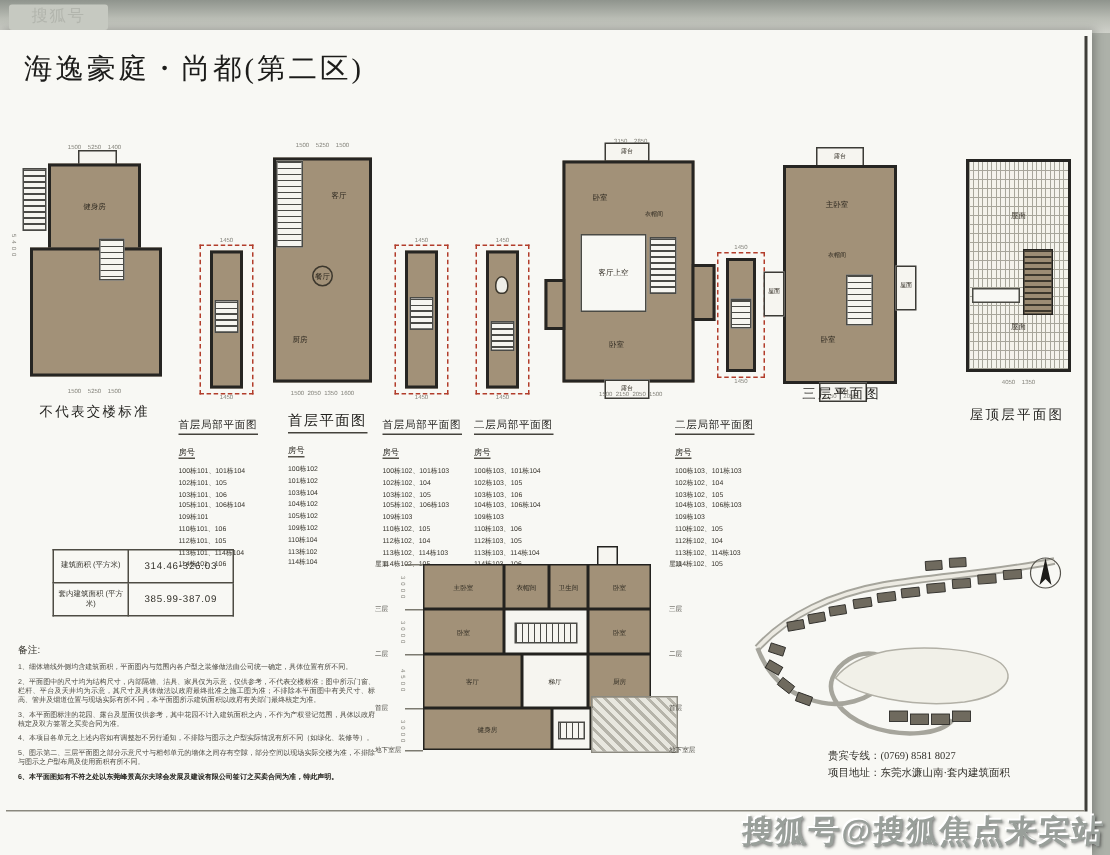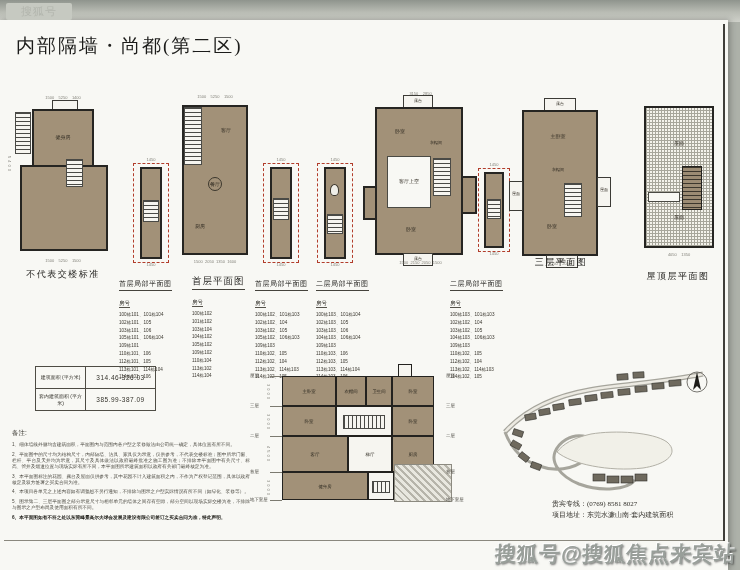--- a/index.html
+++ b/index.html
@@ -72,21 +72,21 @@
 </style>
 </head>
 <body>
 
 <div class="photo">
   <div class="topband"></div>
   <div class="sheet"></div>
   <div class="frame-right"></div>
   <div class="frame-bottom"></div>
 
-  <div class="title-main" style="left:16px;top:33px;font-size:19px;">内部隔墙・尚都(第二区)</div>
+  <div class="title-main" style="left:16px;top:33px;font-size:19px;">海逸豪庭・尚都(第二区)</div>
   <div class="title-right" style="left:590px;top:30px;width:132px;font-size:17px;">
   </div>
 
   <div class="plan" style="left:8px;top:98px;width:110px;height:168px;">
     <div class="dim" style="top:-3px;left:0;">1500    5250    1400</div>
     <div class="vdim" style="left:-1px;top:58px;">5400</div>
     <div class="porch" style="left:44px;top:2px;width:26px;height:13px;"></div>
     <div class="stairs" style="left:7px;top:14px;width:16px;height:42px;"></div>
     <div class="tan" style="left:24px;top:11px;width:62px;height:58px;"></div>
     <div class="lbl" style="left:28px;top:36px;width:54px;">健身房</div>

